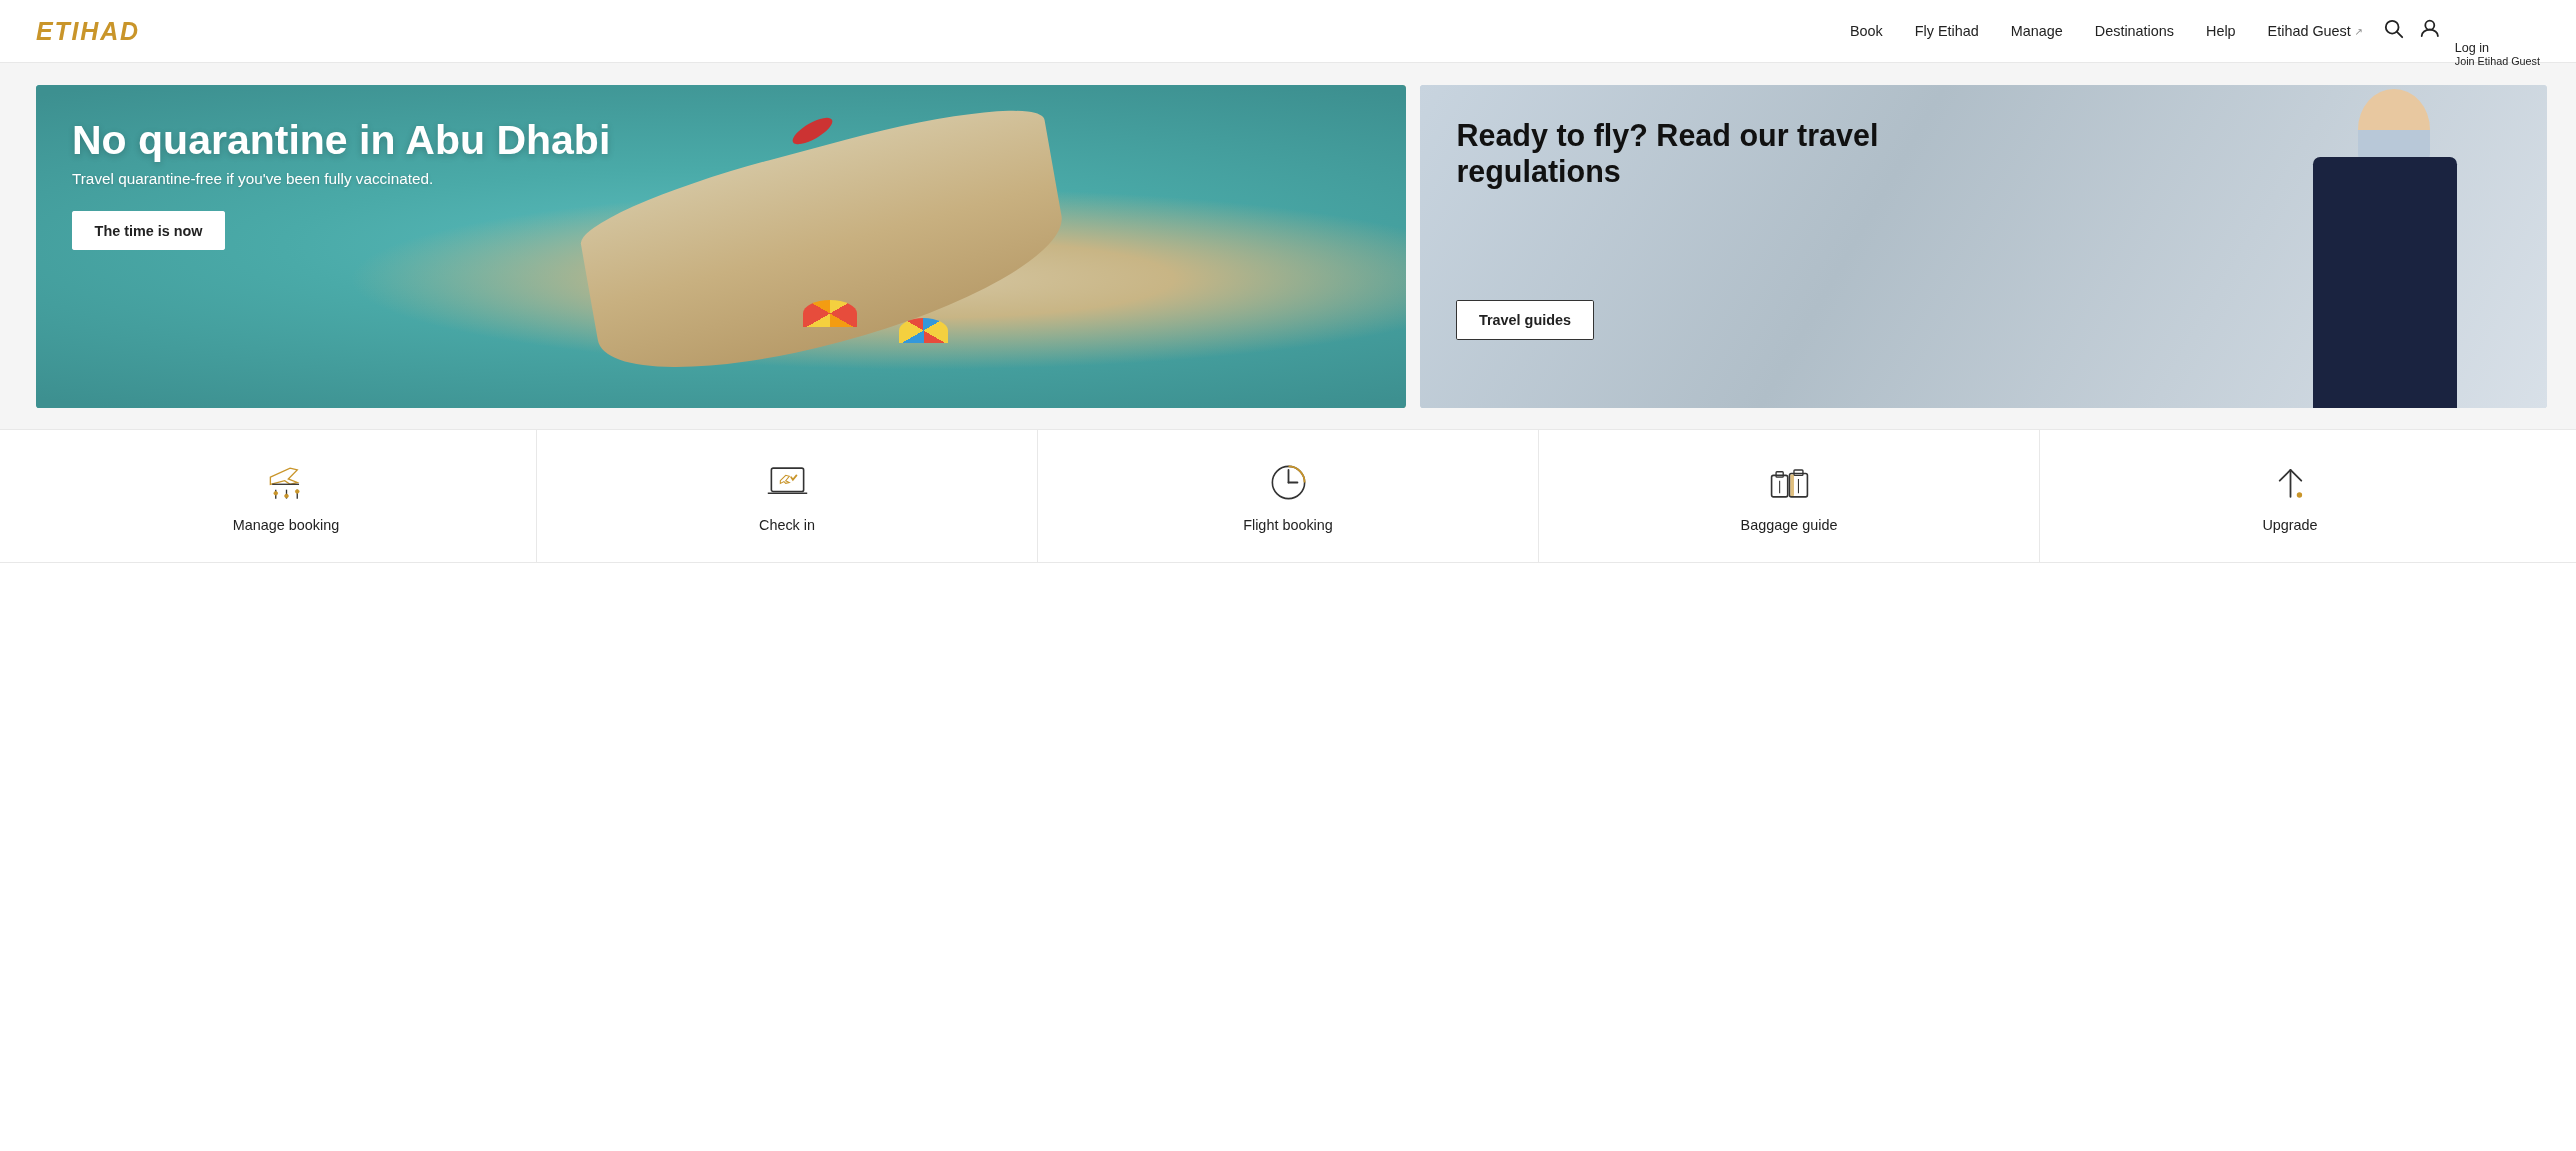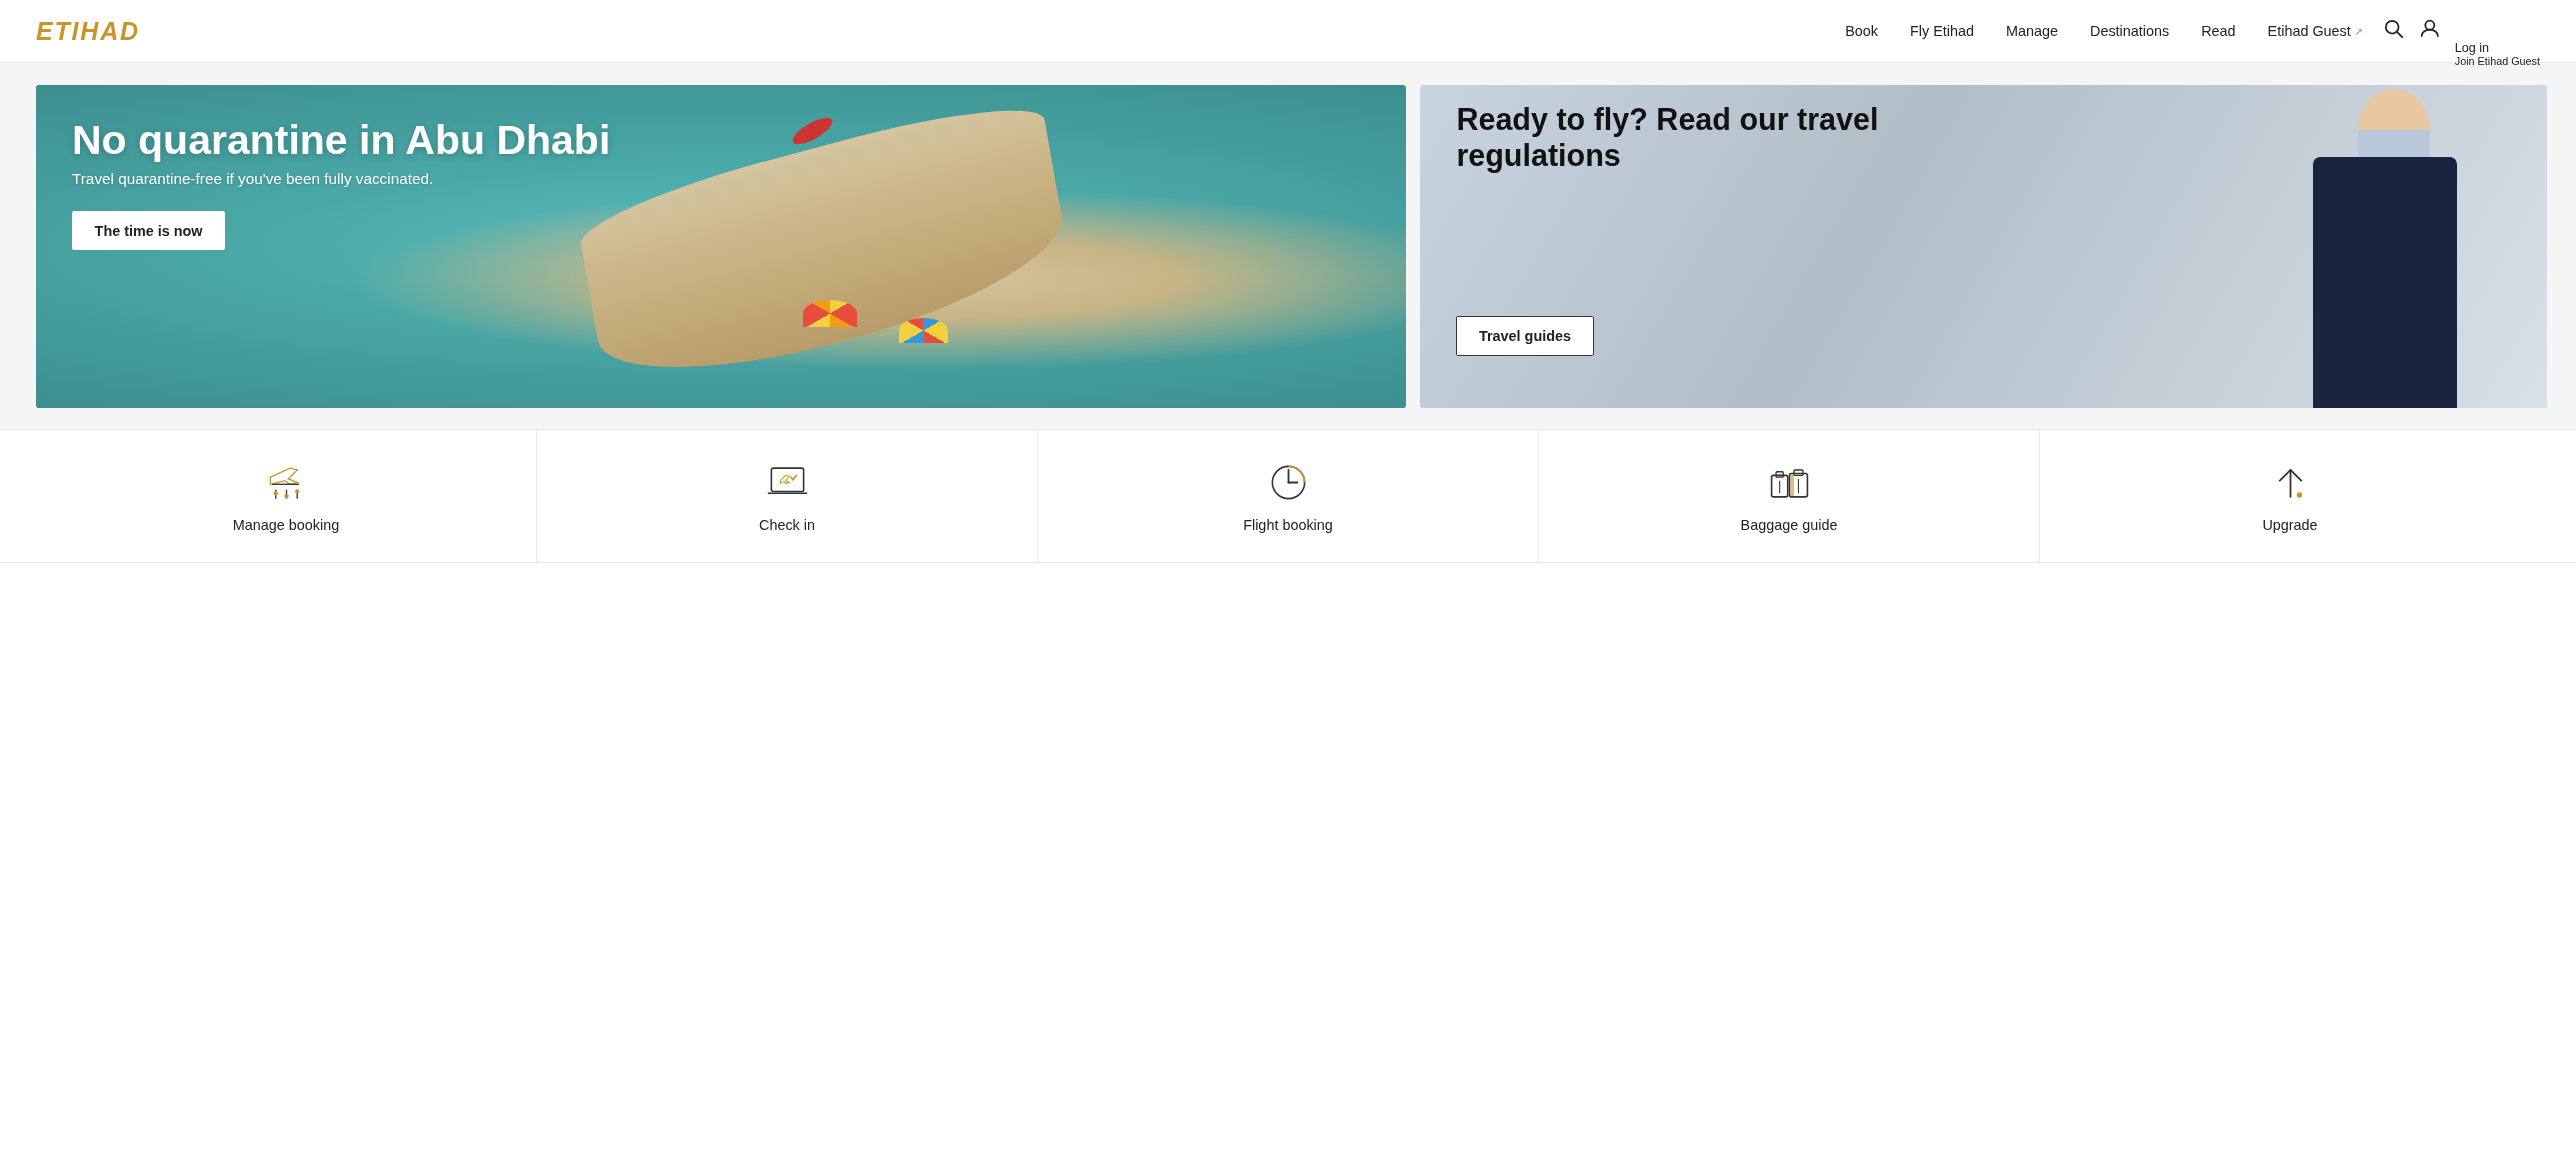--- a/index.html
+++ b/index.html
@@ -236,21 +236,21 @@
       right: 18px;
       width: 108px;
       height: 126px;
       background: #f0f0f0;
       border-radius: 3.6px 3.6px 0 0;
     }
 
     .hero-side-content {
       position: absolute;
       top: 0; left: 0; right: 0; bottom: 0;
-      padding: 16px 36px;
+      padding: 32px 36px;
       display: flex;
       flex-direction: column;
       justify-content: space-between;
     }
     .hero-side-title {
       font-size: 30.5px;
       font-weight: bold;
       color: #111;
       line-height: 1.2;
       max-width: 55%;
@@ -320,21 +320,21 @@
     <a class="nav-item">
       <span>Fly Etihad</span>
     </a>
     <a class="nav-item">
       <span>Manage</span>
     </a>
     <a class="nav-item">
       <span>Destinations</span>
     </a>
     <a class="nav-item">
-      <span>Read</span>
+      <span>Help</span>
     </a>
     <a class="nav-item">
       <span>Etihad Guest</span>
       <span class="external-icon">↗</span>
     </a>
   </nav>
 
   <div class="header-right">
     <span class="search-icon-wrap">
       <svg width="20" height="20" viewBox="0 0 22 22" fill="none">

